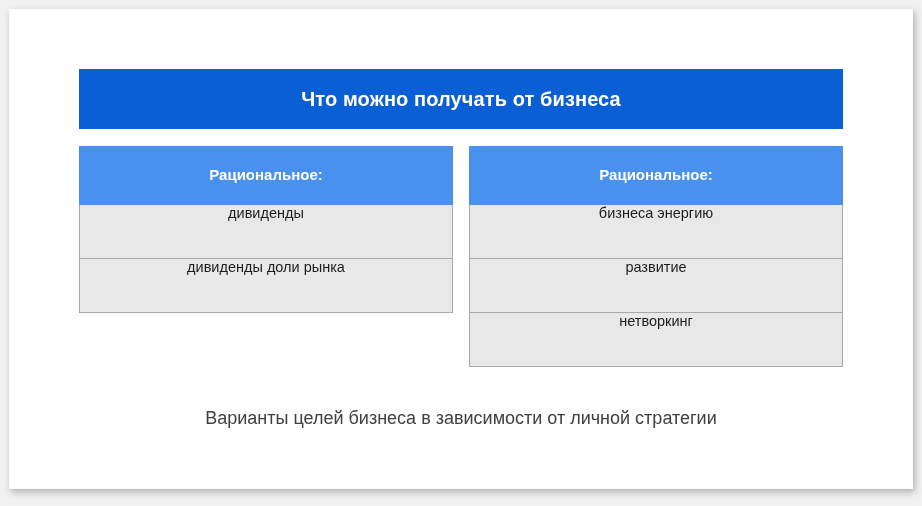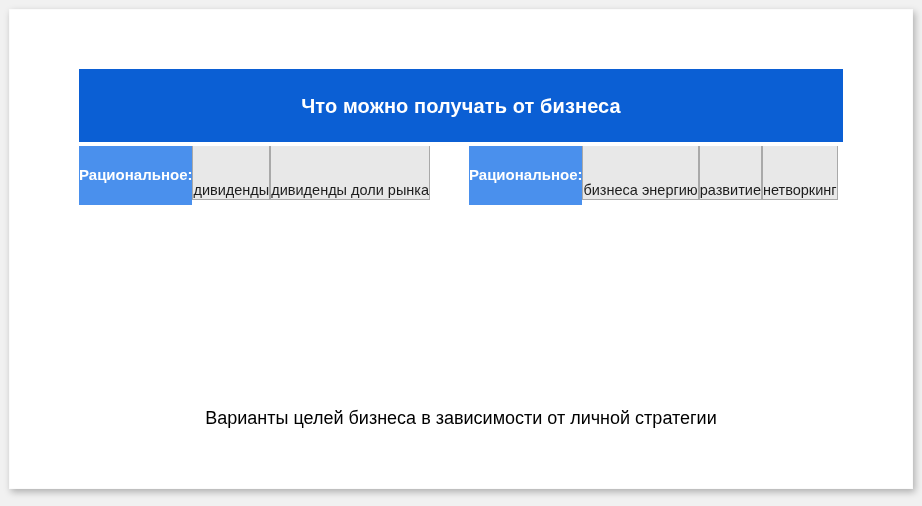--- a/index.html
+++ b/index.html
@@ -26,21 +26,21 @@
     border: 1px solid #fbfbfb;
     box-sizing: border-box;
   }
 
   
   .title-bar {
     position: absolute;
     left: 69px;
     top: 59px;
     width: 764px;
-    height: 73px;
+    height: 60px;
     background: #0b5fd4;
     display: flex;
     align-items: center;
     justify-content: center;
   }
   .title-bar-text {
     color: #ffffff;
     font-size: 20px;
     font-weight: bold;
     letter-spacing: 0.1px;
@@ -53,20 +53,21 @@
     position: absolute;
     left: 69px;
     top: 136px;
     width: 764px;
     display: flex;
     justify-content: space-between;
   }
   .column {
     width: 374px;
     display: flex;
+    flex-direction: column;
   }
   .column-header {
     height: 59px;
     background: #4a90ed;
     display: flex;
     align-items: center;
     justify-content: center;
     box-sizing: border-box;
   }
   .column-header-text {
@@ -75,21 +76,21 @@
     font-weight: bold;
     text-align: center;
     line-height: 1.1;
   }
   .cell {
     height: 54px;
     background: #e8e8e8;
     border: 1px solid #a9a9a9;
     border-top: none;
     display: flex;
-    align-items: flex-end;
+    align-items: flex-start;
     justify-content: center;
     box-sizing: border-box;
   }
   .cell:first-of-type {
     border-top: 1px solid #a9a9a9;
   }
   .cell-text {
     color: #1d1d1d;
     font-size: 14.5px;
     font-weight: normal;
@@ -97,21 +98,21 @@
     line-height: 1.15;
   }
 
   
   .caption {
     position: absolute;
     left: 69px;
     top: 398px;
     width: 764px;
     text-align: center;
-    color: #000000;
+    color: #404040;
     font-size: 18px;
     font-weight: normal;
     line-height: 1.2;
   }
 </style>
 </head>
 <body>
 
 <div class="slide-card">
 

